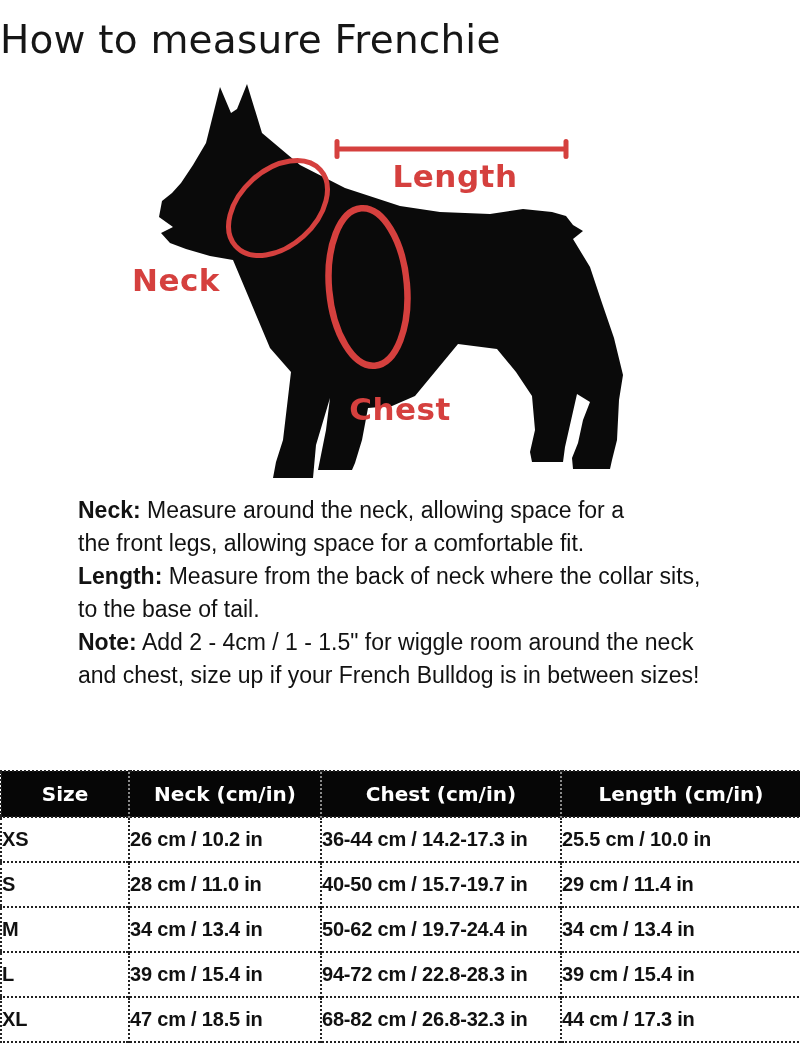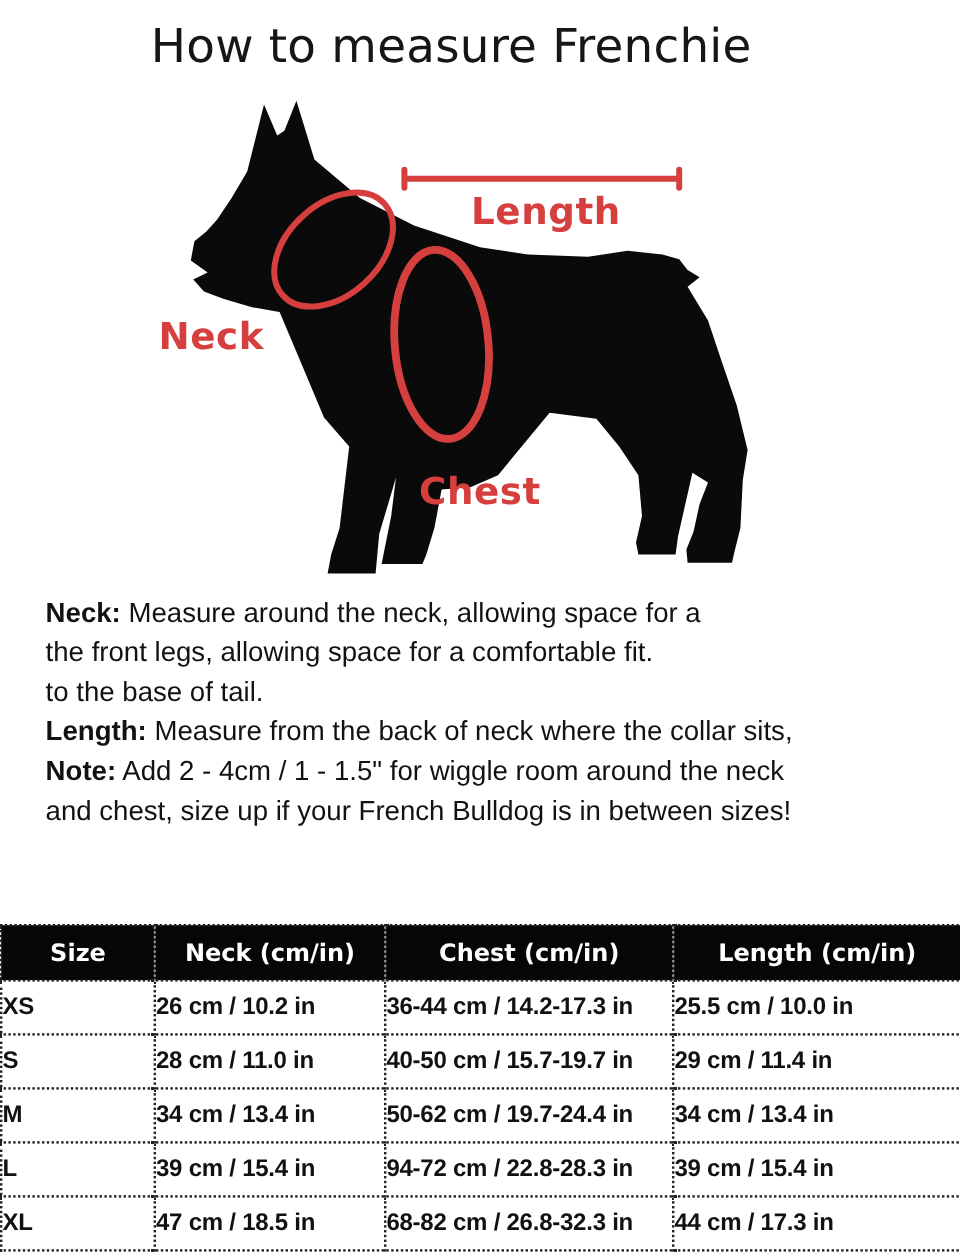--- a/index.html
+++ b/index.html
@@ -3,37 +3,37 @@
 <meta charset="utf-8">
 <style>
   :root { --accent:#d5403e; --ink:#0a0a0a; }
   * { margin:0; padding:0; box-sizing:border-box; }
   html,body { background:#ffffff; }
   .page {
     position:relative; width:800px; height:1050px; background:#ffffff;
     overflow:hidden; font-family:"Liberation Sans", sans-serif;
   }
   .title {
-    position:absolute; top:17px; left:0; width:752px; text-align:center;
+    position:absolute; top:17px; left:0; width:752px; 
     font-family:"DejaVu Sans", sans-serif; font-size:39px; font-weight:500;
     color:#161616; letter-spacing:0.2px;
   }
   svg.fig { position:absolute; top:0; left:0; }
   .dog { fill:var(--ink); }
   .measure-stroke { stroke:var(--accent); fill:none; }
   .fig-label {
     fill:var(--accent);
     font-family:"DejaVu Sans", sans-serif;
     font-weight:bold; font-size:31px; letter-spacing:0.5px;
   }
   .instructions {
     position:absolute; left:38px; top:494px; width:745px;
     font-size:23px; line-height:33px; color:#121212;
   }
-  .iline { white-space:nowrap; }
+  .iline { white-space:nowrap;margin-left:40px; }
   .iline b { font-weight:bold; }
   table.sizes {
     position:absolute; left:0; top:770px; width:800px;
     border-collapse:collapse; table-layout:fixed;
     border:2px dotted #222222;
   }
   table.sizes th {
     background:#060606; color:#ffffff; height:46px; text-align:center;
     font-family:"DejaVu Sans", sans-serif; font-size:20px; font-weight:bold;
     border-top:2px dotted #222222;
@@ -83,22 +83,22 @@
       <line class="measure-stroke" x1="566" y1="141.5" x2="566" y2="156.5" stroke-width="5" stroke-linecap="round"></line>
     </g>
     <text class="fig-label" x="455" y="187" text-anchor="middle">Length</text>
     <text class="fig-label" x="176" y="291" text-anchor="middle">Neck</text>
     <text class="fig-label" x="400" y="420" text-anchor="middle">Chest</text>
   </svg>
 
   <div class="instructions">
     <div class="iline"><b>Neck:</b><span> Measure around the neck, allowing space for a</span></div>
     <div class="iline"><b></b><span>the front legs, allowing space for a comfortable fit.</span></div>
+    <div class="iline"><b>Length:</b><span> Measure from the back of neck where the collar sits,</span></div>
     <div class="iline"><b></b><span>to the base of tail.</span></div>
-    <div class="iline"><b>Length:</b><span> Measure from the back of neck where the collar sits,</span></div>
     <div class="iline"><b>Note:</b><span> Add 2 - 4cm / 1 - 1.5" for wiggle room around the neck</span></div>
     <div class="iline"><b></b><span>and chest, size up if your French Bulldog is in between sizes!</span></div>
   </div>
 
   <table class="sizes">
     <colgroup>
       <col style="width:128px">
         <col style="width:192px">
         <col style="width:240px">
         <col style="width:240px">

